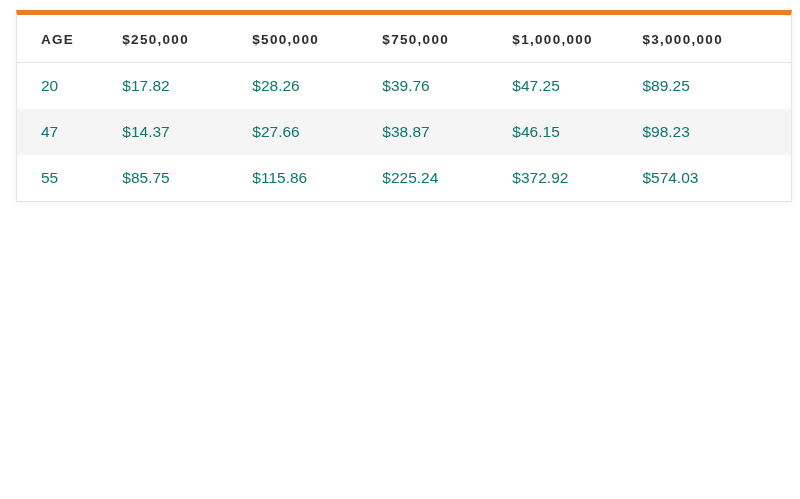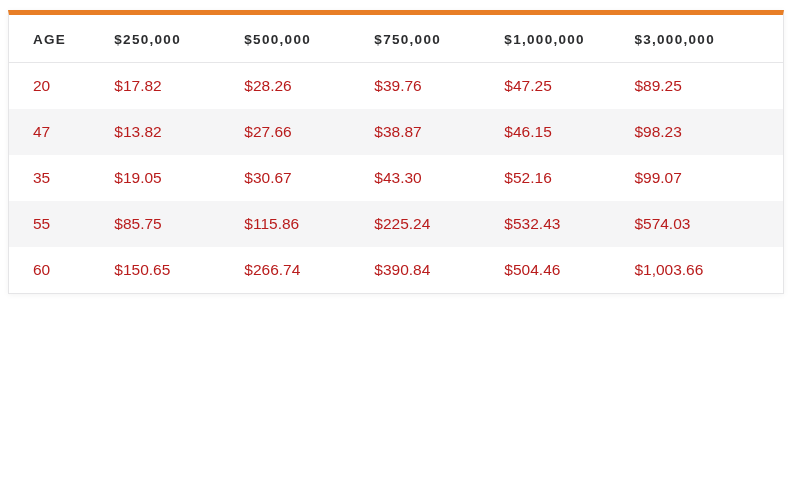--- a/index.html
+++ b/index.html
@@ -6,21 +6,21 @@
   html, body { background: #ffffff; }
   body {
     width: 800px;
     height: 499px;
     font-family: "Liberation Sans", "DejaVu Sans", sans-serif;
     position: relative;
     overflow: hidden;
   }
   .table-card {
     position: absolute;
-    left: 8px;
+    left: 16px;
     top: 10px;
     width: 776px;
     background: #ffffff;
     border-top: 5px solid #e87e26; 
     border-left: 1px solid #e5e5e7;
     border-right: 1px solid #e5e5e7;
     border-bottom: 1px solid #e5e5e7;
     box-shadow: 0 1px 6px rgba(0,0,0,0.05);
   }
   table {
@@ -36,21 +36,21 @@
     font-weight: bold;
     letter-spacing: 1.3px;
     color: #2c2d2f;
     padding: 17px 8px 15px 24px;
     border-bottom: 1px solid #e6e6e8;
     white-space: nowrap;
   }
   tbody td {
     text-align: left;
     font-size: 15.5px;
-    color: #b91c1c;
+    color: #0f766e;
     padding: 13px 8px 13px 24px;
     height: 46px;
     white-space: nowrap;
   }
   tbody tr:nth-child(even) { background: #f5f5f6; }
 </style>
 </head>
 <body>
 
 <div class="table-card" style="border-top-color: rgb(232, 126, 38);">
@@ -77,45 +77,29 @@
         <tr>
           <td>20</td>
           <td>$17.82</td>
           <td>$28.26</td>
           <td>$39.76</td>
           <td>$47.25</td>
           <td>$89.25</td>
         </tr>
         <tr>
           <td>47</td>
-          <td>$13.82</td>
+          <td>$14.37</td>
           <td>$27.66</td>
           <td>$38.87</td>
           <td>$46.15</td>
           <td>$98.23</td>
         </tr>
         <tr>
-          <td>35</td>
-          <td>$19.05</td>
-          <td>$30.67</td>
-          <td>$43.30</td>
-          <td>$52.16</td>
-          <td>$99.07</td>
-        </tr>
-        <tr>
           <td>55</td>
           <td>$85.75</td>
           <td>$115.86</td>
           <td>$225.24</td>
-          <td>$532.43</td>
+          <td>$372.92</td>
           <td>$574.03</td>
-        </tr>
-        <tr>
-          <td>60</td>
-          <td>$150.65</td>
-          <td>$266.74</td>
-          <td>$390.84</td>
-          <td>$504.46</td>
-          <td>$1,003.66</td>
         </tr>
       </tbody>
   </table>
 </div>
 
 </body></html>

